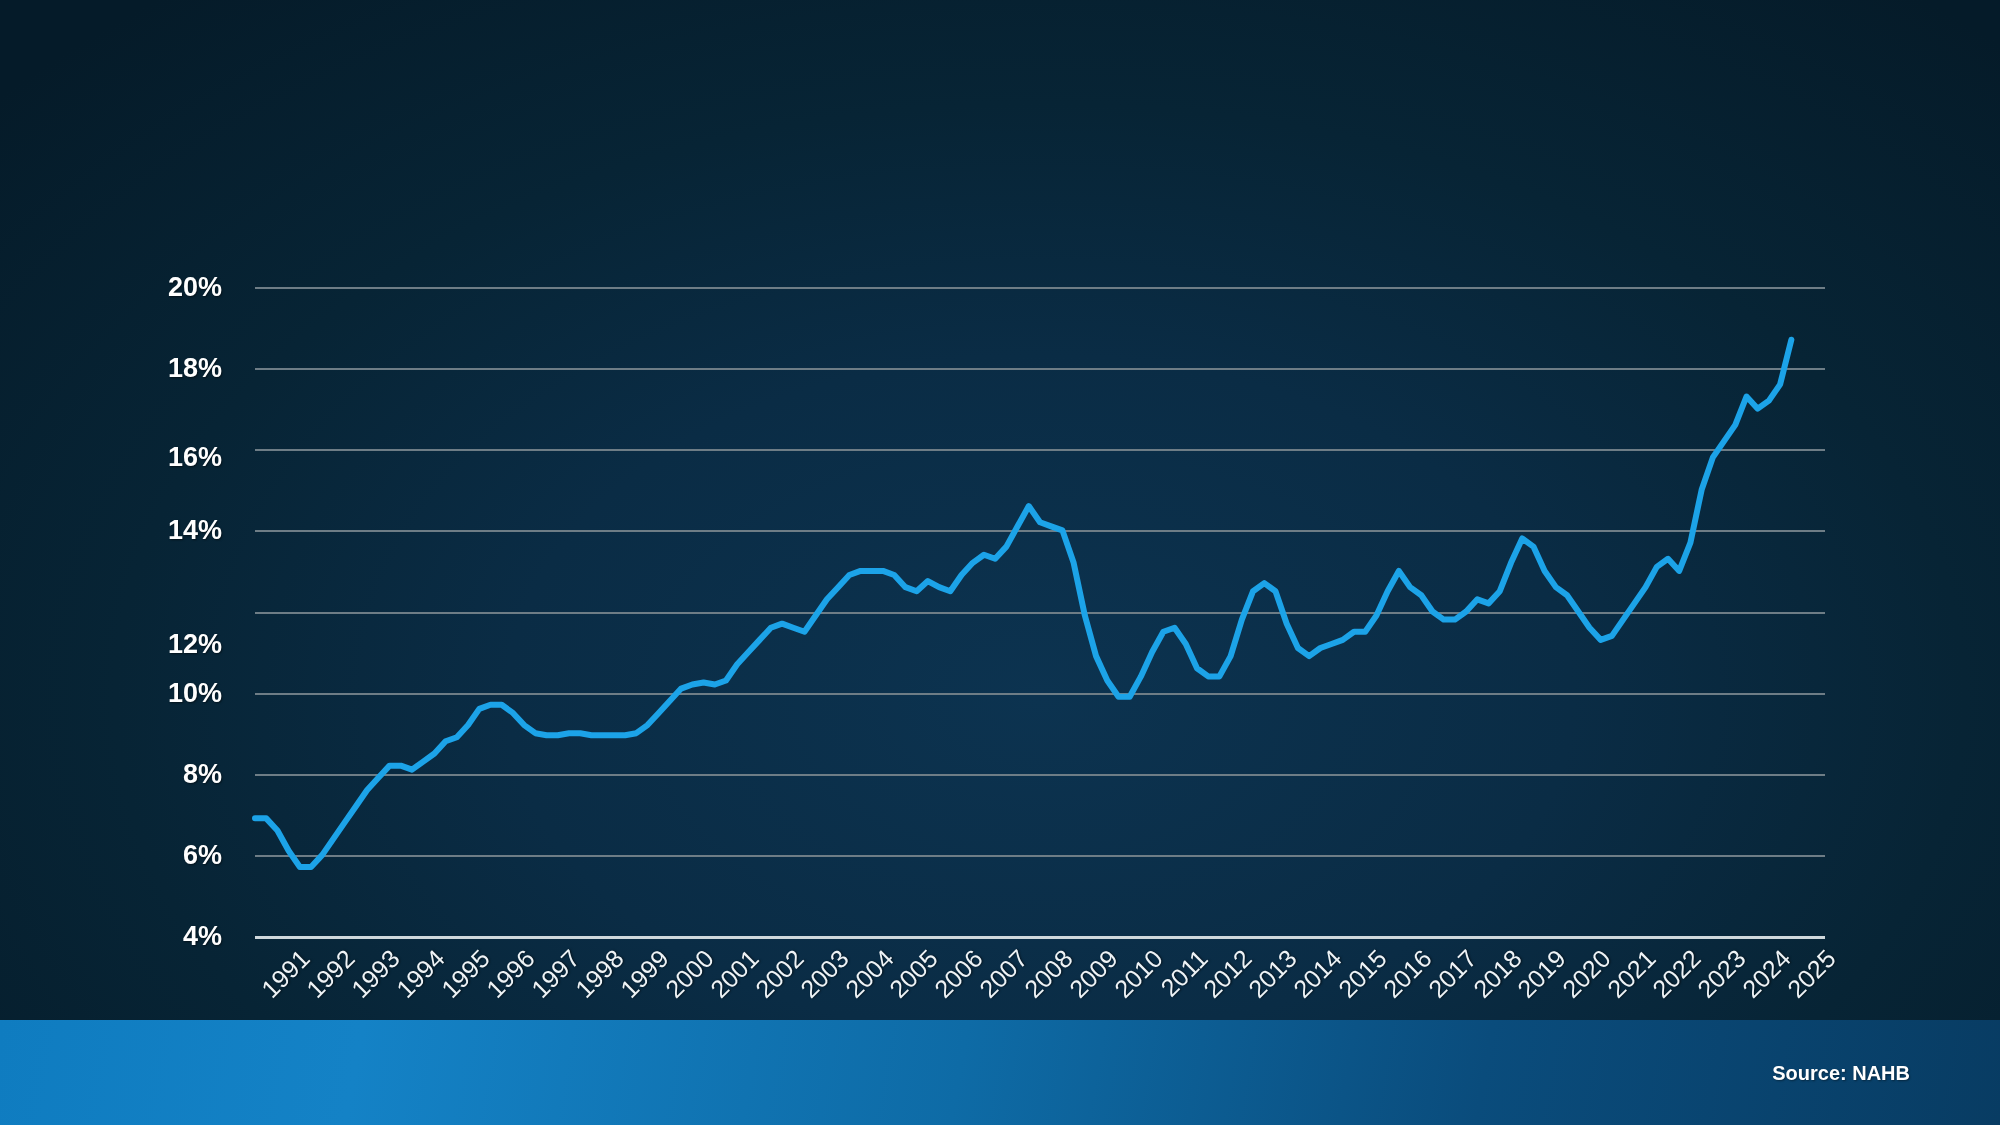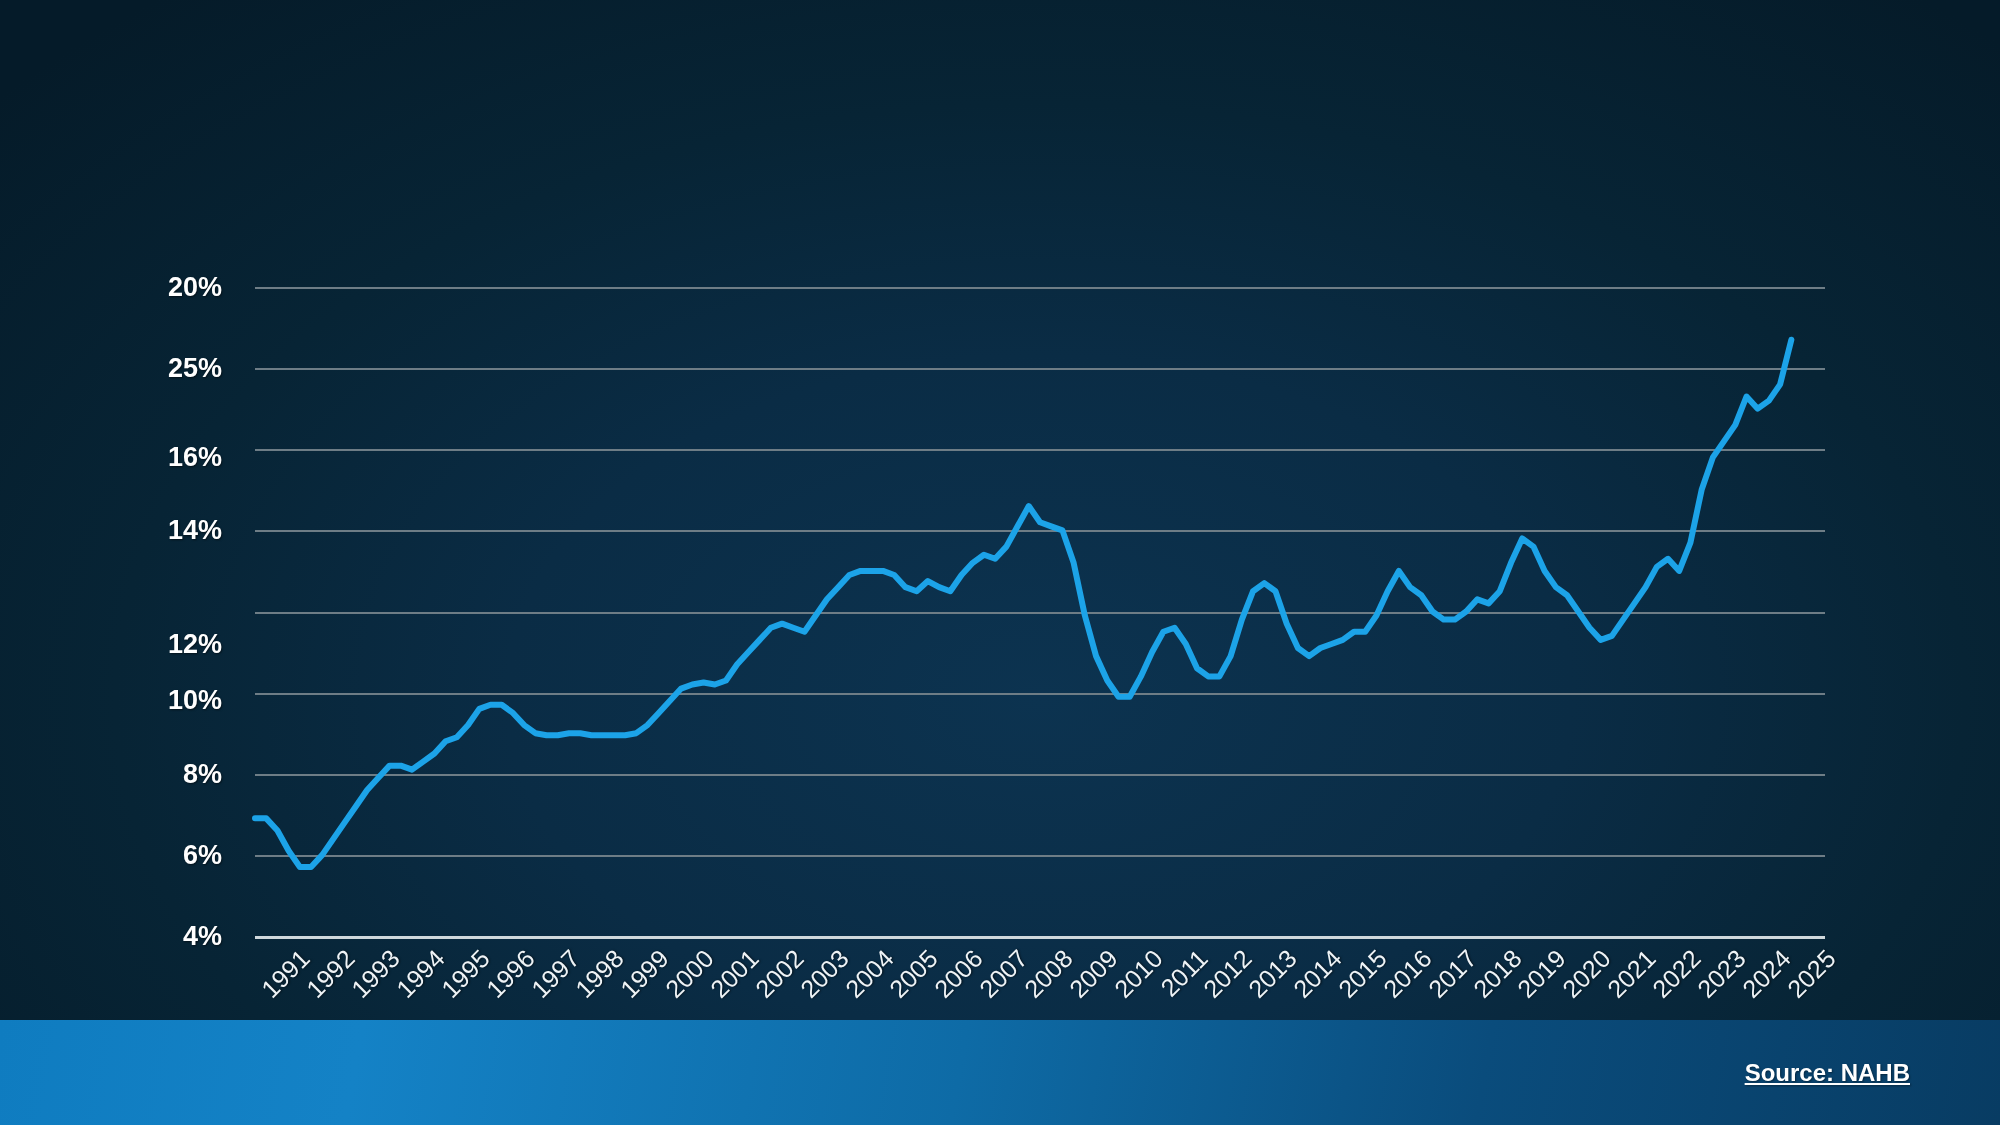--- a/index.html
+++ b/index.html
@@ -60,23 +60,22 @@
     text-shadow:1px 1px 2px rgba(0,0,0,.55);
   }
   svg#line-svg { position:absolute; left:0; top:0; overflow:visible; }
   
   #footer {
     position:absolute; left:0; bottom:0; width:2000px; height:105px;
     background:linear-gradient(100deg, #0f7cc0 0%, #1482c6 18%, #0e6ba6 48%, #0a4c7c 74%, #083c63 100%);
   }
   #source {
     position:absolute; right:90px; top:50%; transform:translateY(-50%);
-    color:#ffffff; font-size:24px; font-weight:bold;
+    color:#ffffff; font-size:20px; font-weight:bold;
     text-shadow:1px 1px 2px rgba(0,0,0,.4);
-    text-decoration:underline;
   }
 </style>
 </head>
 <body>
 
 <div id="stage">
 
 
   <div id="plot">
     <div id="gridlines">
@@ -92,25 +91,25 @@
       </div>
     <svg id="line-svg" width="1570" height="649" viewBox="0 0 1570 649" preserveAspectRatio="none">
       <path id="series-path" fill="none" stroke="#1CA3E8" stroke-width="6" stroke-linejoin="round" stroke-linecap="round" d="M0.00,531.37 L11.21,531.37 L22.43,543.54 L33.64,563.82 L44.86,580.04 L56.07,580.04 L67.29,567.88 L78.50,551.65 L89.71,535.42 L100.93,519.20 L112.14,502.98 L123.36,490.81 L134.57,478.64 L145.79,478.64 L157.00,482.69 L168.21,474.58 L179.43,466.47 L190.64,454.30 L201.86,450.24 L213.07,438.08 L224.29,421.85 L235.50,417.79 L246.71,417.79 L257.93,425.91 L269.14,438.08 L280.36,446.19 L291.57,448.22 L302.79,448.22 L314.00,446.19 L325.21,446.19 L336.43,448.22 L347.64,448.22 L358.86,448.22 L370.07,448.22 L381.29,446.19 L392.50,438.08 L403.71,425.91 L414.93,413.74 L426.14,401.57 L437.36,397.51 L448.57,395.48 L459.79,397.51 L471.00,393.46 L482.21,377.23 L493.43,365.06 L504.64,352.89 L515.86,340.73 L527.07,336.67 L538.29,340.73 L549.50,344.78 L560.71,328.56 L571.93,312.33 L583.14,300.16 L594.36,287.99 L605.57,283.94 L616.79,283.94 L628.00,283.94 L639.21,287.99 L650.43,300.16 L661.64,304.22 L672.86,294.08 L684.07,300.16 L695.29,304.22 L706.50,287.99 L717.71,275.83 L728.93,267.71 L740.14,271.77 L751.36,259.60 L762.57,239.32 L773.79,219.04 L785.00,235.26 L796.21,239.32 L807.43,243.38 L818.64,275.83 L829.86,328.56 L841.07,369.12 L852.29,393.46 L863.50,409.68 L874.71,409.68 L885.93,389.40 L897.14,365.06 L908.36,344.78 L919.57,340.73 L930.79,356.95 L942.00,381.29 L953.21,389.40 L964.43,389.40 L975.64,369.12 L986.86,332.61 L998.07,304.22 L1009.29,296.11 L1020.50,304.22 L1031.71,336.67 L1042.93,361.01 L1054.14,369.12 L1065.36,361.01 L1076.57,356.95 L1087.79,352.89 L1099.00,344.78 L1110.21,344.78 L1121.43,328.56 L1132.64,304.22 L1143.86,283.94 L1155.07,300.16 L1166.29,308.27 L1177.50,324.50 L1188.71,332.61 L1199.93,332.61 L1211.14,324.50 L1222.36,312.33 L1233.57,316.39 L1244.79,304.22 L1256.00,275.83 L1267.21,251.49 L1278.43,259.60 L1289.64,283.94 L1300.86,300.16 L1312.07,308.27 L1323.29,324.50 L1334.50,340.73 L1345.71,352.89 L1356.93,348.84 L1368.14,332.61 L1379.36,316.39 L1390.57,300.16 L1401.79,279.88 L1413.00,271.77 L1424.21,283.94 L1435.43,255.54 L1446.64,202.81 L1457.86,170.36 L1469.07,154.14 L1480.29,137.91 L1491.50,109.52 L1502.71,121.69 L1513.93,113.58 L1525.14,97.35 L1536.36,52.73"></path>
     </svg>
   </div>
 
   <div id="yaxis">
       <div class="ytick" style="top: 649px;">4%</div>
       <div class="ytick" style="top: 567.875px;">6%</div>
       <div class="ytick" style="top: 486.75px;">8%</div>
-      <div class="ytick" style="top: 405.625px; margin-top: 7px;">10%</div>
+      <div class="ytick" style="top: 405.625px;">10%</div>
       <div class="ytick" style="top: 324.5px; margin-top: 32px;">12%</div>
       <div class="ytick" style="top: 243.375px; margin-left: 38px;">14%</div>
       <div class="ytick" style="top: 162.25px; margin-top: 8px;">16%</div>
-      <div class="ytick" style="top: 81.125px;">25%</div>
+      <div class="ytick" style="top: 81.125px;">18%</div>
       <div class="ytick" style="top: 0px; text-align: center;">20%</div>
     </div>
   <div id="xaxis">
       <div class="xtick" style="left: 40.4286px;">1991</div>
       <div class="xtick" style="left: 85.2857px;">1992</div>
       <div class="xtick" style="left: 130.143px;">1993</div>
       <div class="xtick" style="left: 175px;">1994</div>
       <div class="xtick" style="left: 219.857px;">1995</div>
       <div class="xtick" style="left: 264.714px;">1996</div>
       <div class="xtick" style="left: 309.571px;">1997</div>

